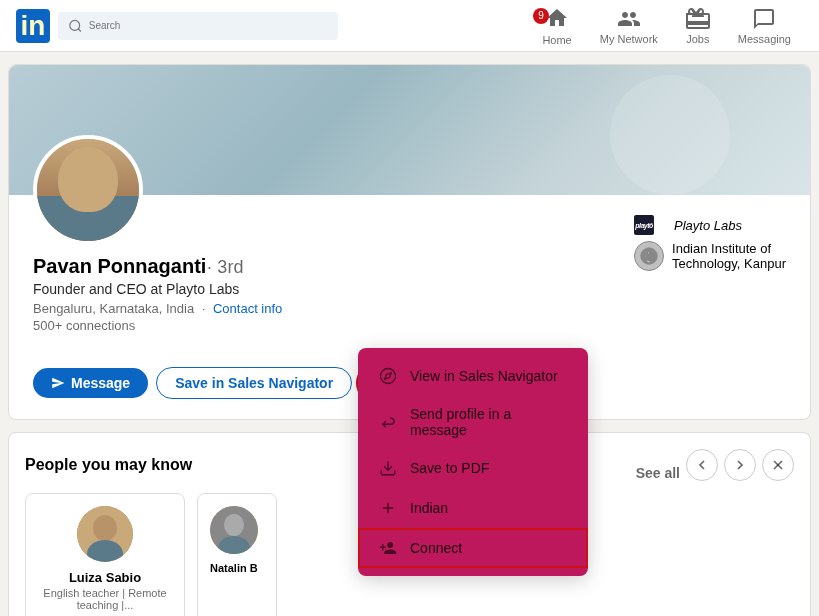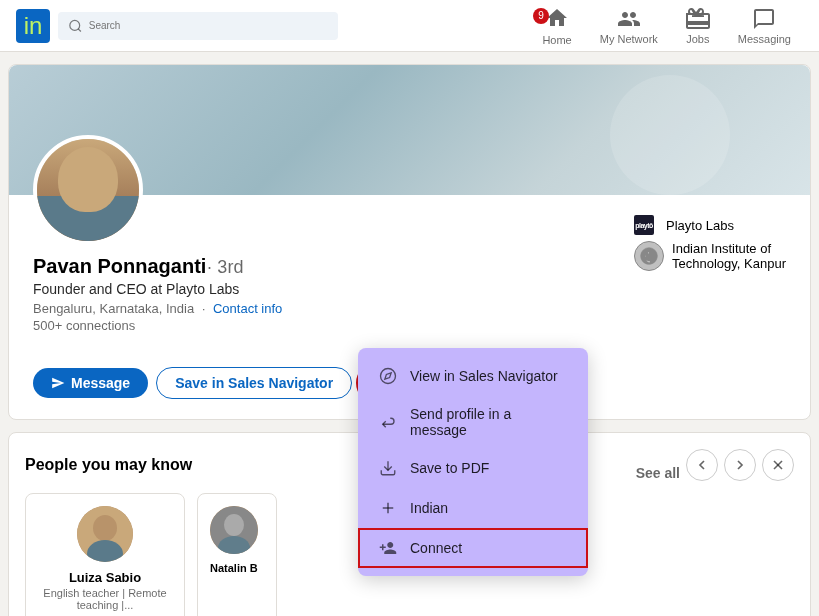--- a/index.html
+++ b/index.html
@@ -17,23 +17,23 @@
       z-index: 10;
     }
     .nav-logo {
       width: 34px;
       height: 34px;
       background: #0a66c2;
       border-radius: 4px;
       display: flex;
       align-items: center;
       justify-content: center;
-      color: #bef264;
-      font-weight: normal;
-      font-size: 24px;
+      color: #fef9c3;
+      font-weight: bold;
+      font-size: 28px;
       flex-shrink: 0;
       margin-right: 8px;
     }
     .nav-search {
       display: flex;
       align-items: center;
       background: #eef3f8;
       border-radius: 4px;
       padding: 6px 10px;
       width: 280px;
@@ -199,23 +199,24 @@
       position: absolute;
       right: 24px;
       top: 150px;
       display: flex;
       flex-direction: column;
       gap: 6px;
     }
     .company-row {
       display: flex;
       align-items: center;
-      gap: 12px;
+      gap: 20px;
       font-size: 13px;
       font-weight: 500;
+      font-style: italic;
     }
     .company-logo {
       width: 20px;
       height: 20px;
       background: #1a1a2e;
       border-radius: 2px;
       display: flex;
       align-items: center;
       justify-content: center;
       color: white;
@@ -283,21 +284,21 @@
       position: relative;
       outline: 2px solid #cc1016;
       outline-offset: 2px;
     }
 
     
     .dropdown-menu {
       position: absolute;
       top: 348px;
       left: 358px;
-      background: #c4b5fd;
+      background: #be185d;
       border-radius: 8px;
       box-shadow: 0 4px 20px rgba(0,0,0,0.2);
       z-index: 100;
       width: 230px;
       padding: 8px 0;
     }
     .dropdown-item {
       display: flex;
       align-items: center;
       gap: 12px;

